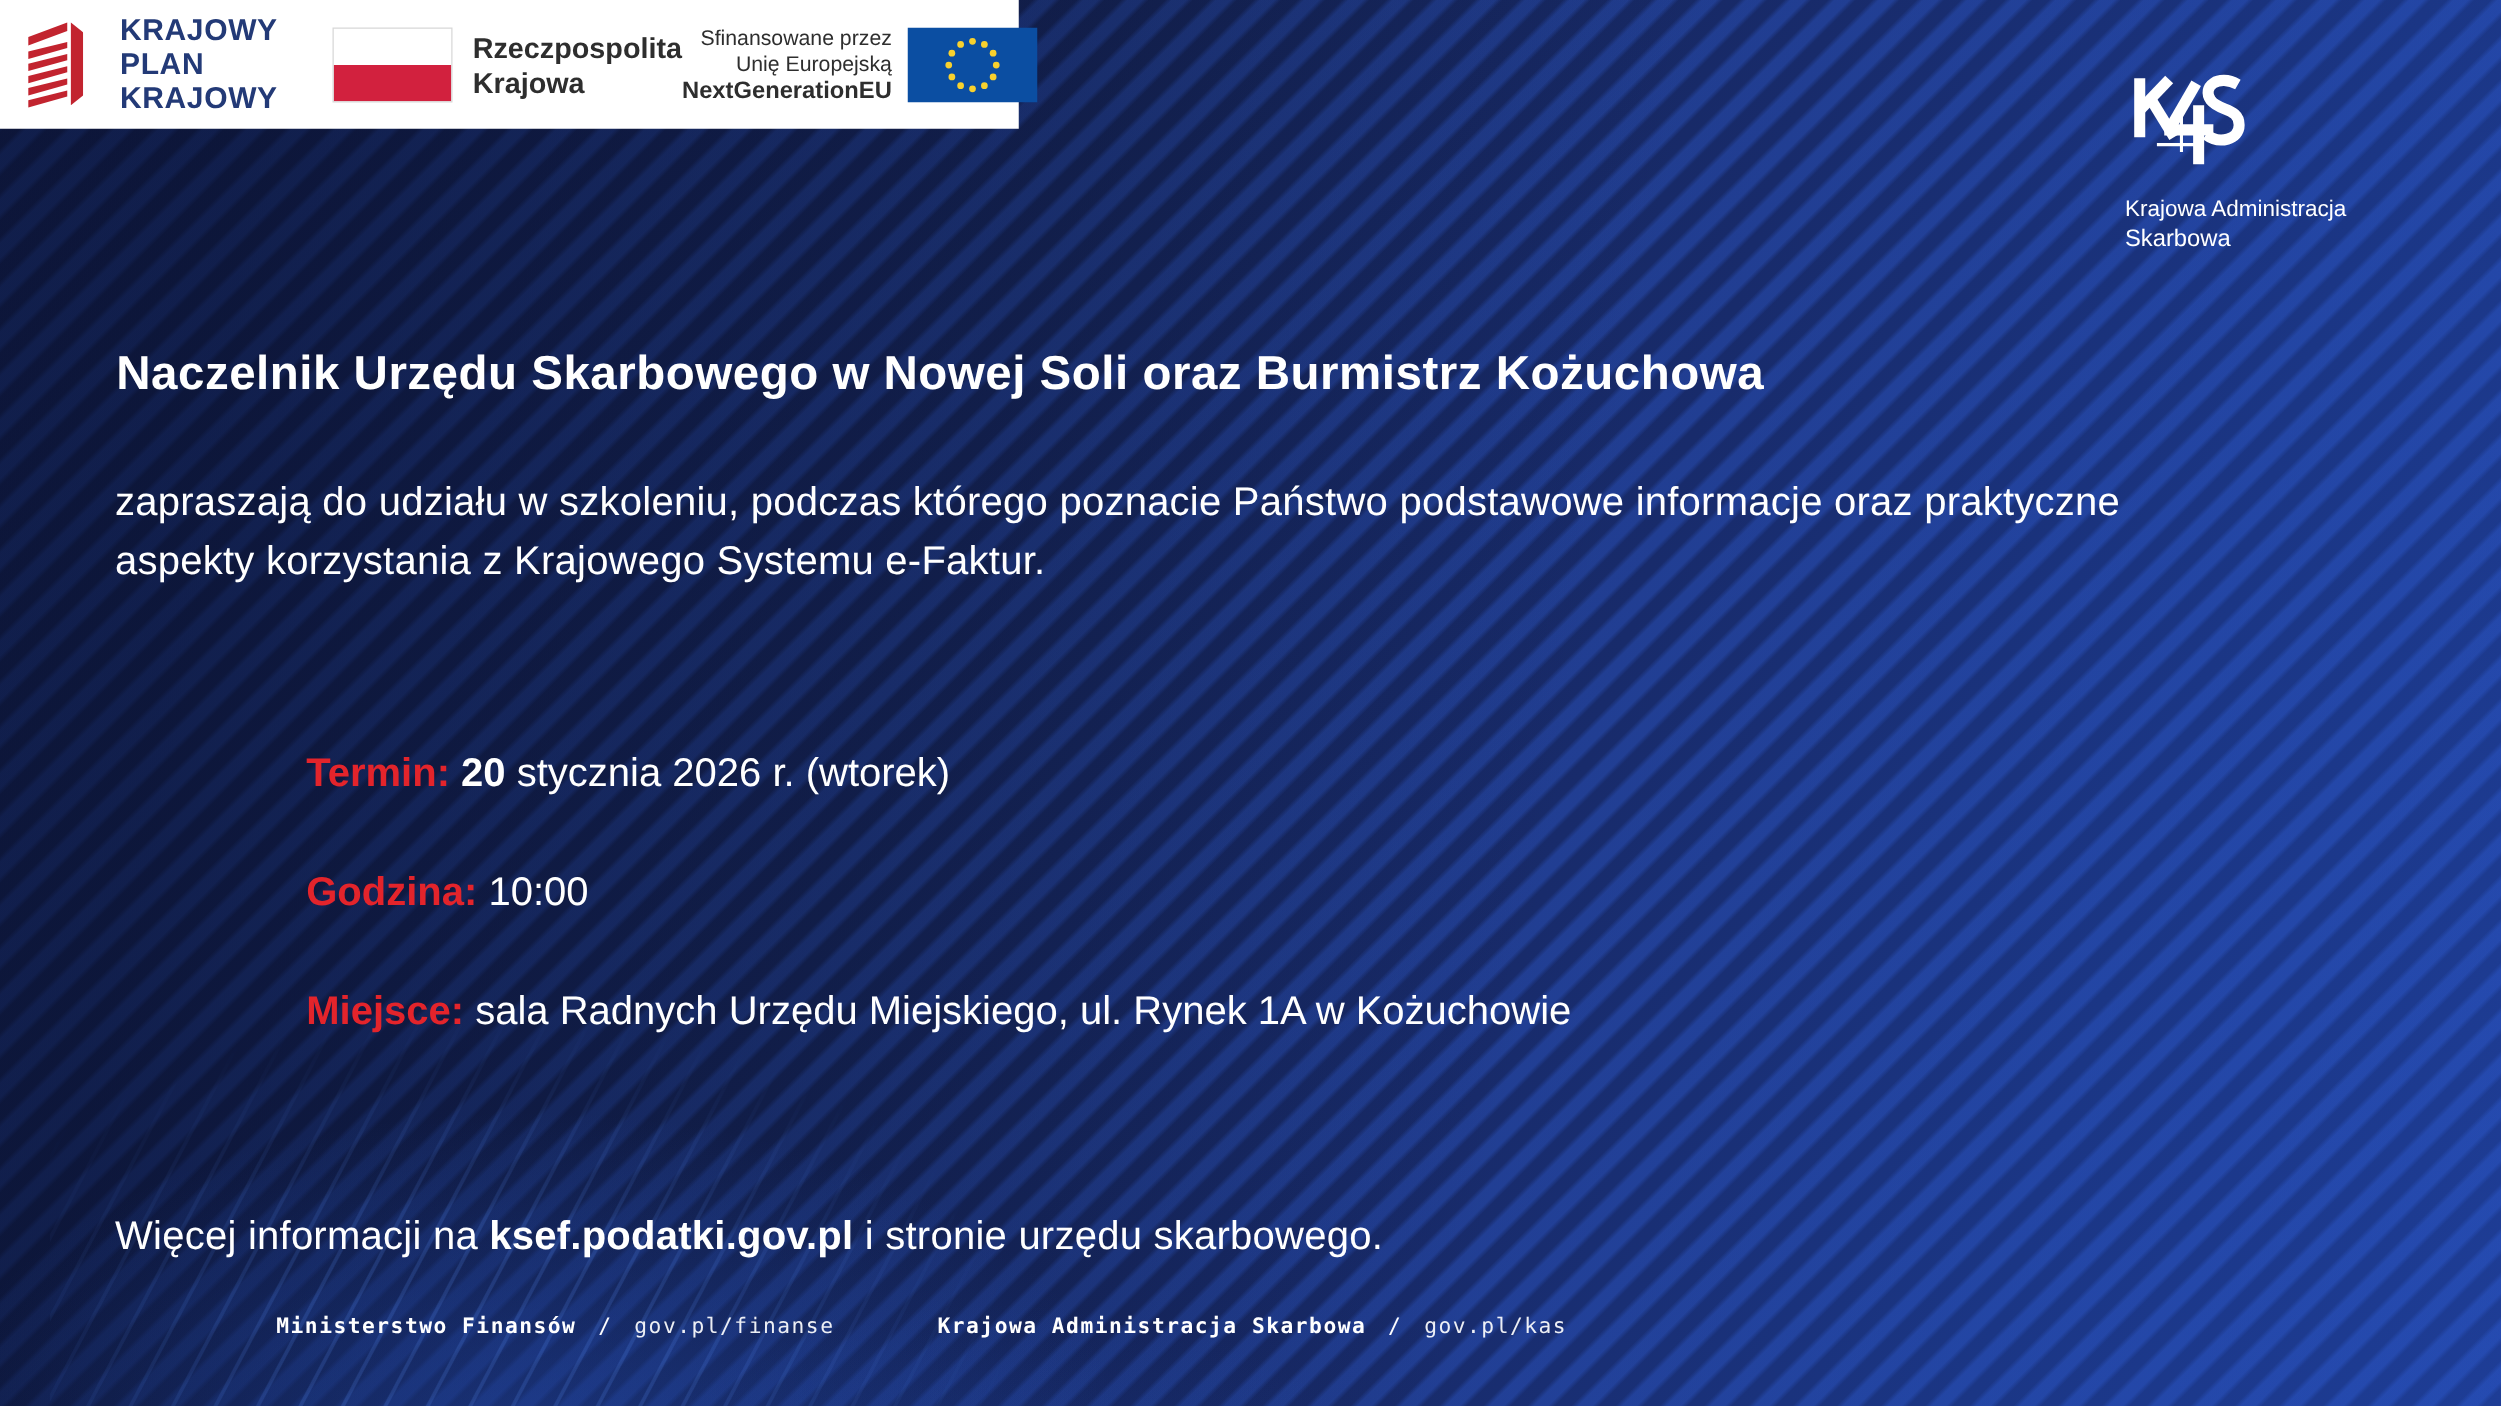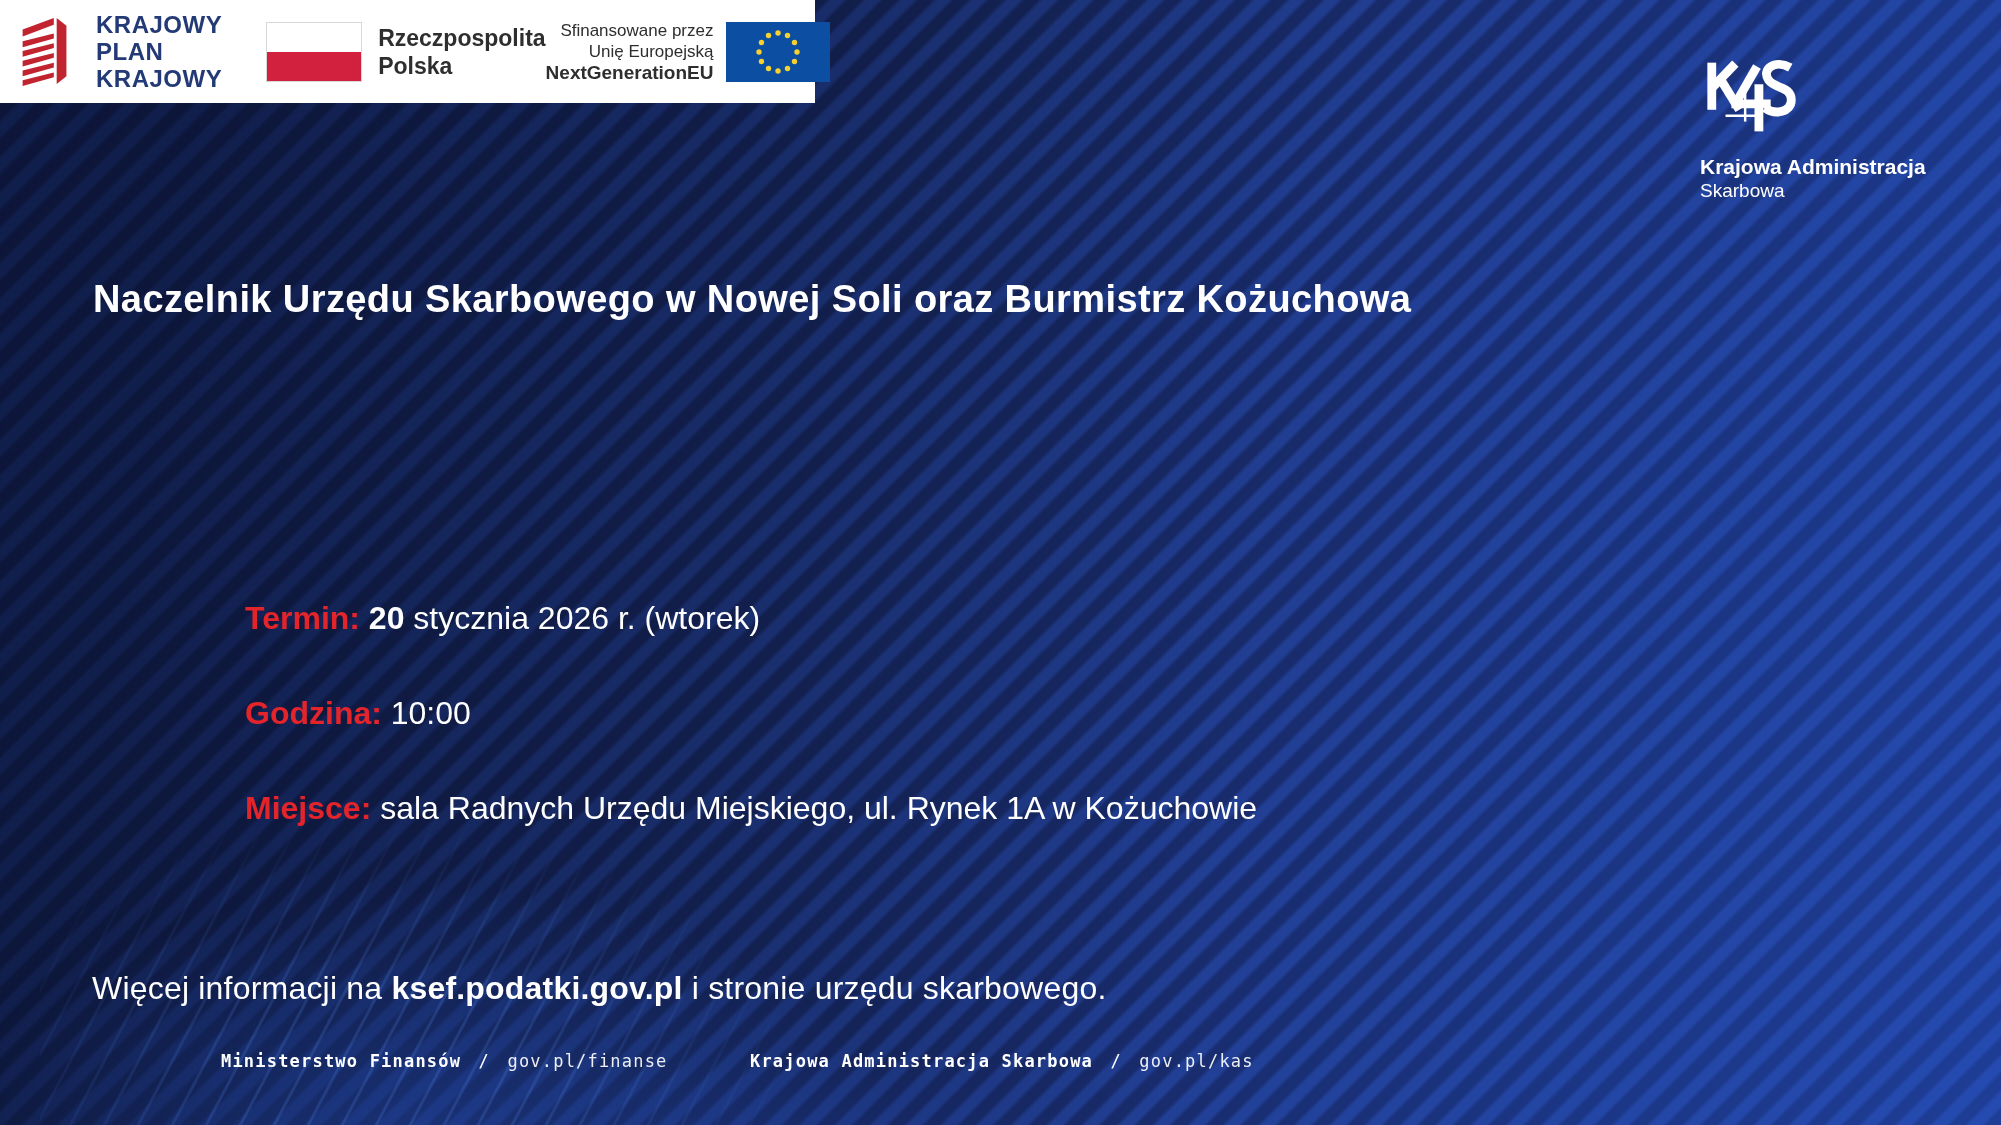--- a/index.html
+++ b/index.html
@@ -59,21 +59,21 @@
   .eu-flag { margin:0 24px 0 13px; flex:0 0 auto; }
 
   
   .mf-logo { position:absolute; left:1388px; top:68px; }
   .mf-name { font-size:40px; line-height:48px; font-weight:400; color:#fff; letter-spacing:.3px; }
   .mf-bar {
     margin-top:13px; width:230px; height:16px;
     background:linear-gradient(to bottom, #ffffff 0 50%, #dd3545 50% 100%);
   }
   .kas-logo { position:absolute; left:1700px; top:58px; }
-  .kas-text1 { margin-top:12px; font-size:21px; font-weight:700; line-height:25px; }
+  .kas-text1 { margin-top:12px; font-size:18px; font-weight:400; line-height:25px; }
   .kas-text2 { font-size:19px; font-weight:400; line-height:23px; }
 
   
   .title {
     position:absolute; left:93px; top:278px;
     font-size:38px; font-weight:700; letter-spacing:.4px; white-space:nowrap;
   }
   .intro {
     position:absolute; left:92px; top:378px;
     font-size:32px; line-height:47px; font-weight:400; letter-spacing:.2px;
@@ -121,21 +121,21 @@
       </g>
     </svg>
     <div class="kpo-text">
       <div>KRAJOWY</div>
       <div>PLAN</div>
       <div>KRAJOWY</div>
     </div>
     <div class="pl-flag"></div>
     <div class="pl-text">
       <div>Rzeczpospolita</div>
-      <div>Polska</div>
+      <div>Krajowa</div>
     </div>
     <div class="eu-text">
       <div>Sfinansowane przez</div>
       <div>Unię Europejską</div>
       <div class="eu-bold">NextGenerationEU</div>
     </div>
     <svg class="eu-flag" width="104" height="60" viewBox="0 0 104 60" aria-hidden="true">
       <rect width="104" height="60" fill="#0b4ea2"></rect>
       <g fill="#f8d12e">
         <circle cx="52" cy="11" r="2.7"></circle>
@@ -170,20 +170,24 @@
         <path d="M26,58 L64,58"></path>
         <path d="M46,34 L46,64"></path>
       </g>
     </svg>
     <div class="kas-text1">Krajowa Administracja</div>
     <div class="kas-text2">Skarbowa</div>
   </div>
 
   <h1 class="title">Naczelnik Urzędu Skarbowego w Nowej Soli oraz Burmistrz Kożuchowa</h1>
 
+  <p class="intro">
+    <span>zapraszają do udziału w szkoleniu, podczas którego poznacie Państwo podstawowe informacje oraz praktyczne</span>
+    <span>aspekty korzystania z Krajowego Systemu e-Faktur.</span>
+  </p>
 
   <div class="details">
     <div class="detail-row">
       <span class="detail-label">Termin:</span>
       <span class="detail-bold">20</span>
       <span class="detail-rest">stycznia 2026 r. (wtorek)</span>
     </div>
     <div class="detail-row">
       <span class="detail-label">Godzina:</span>
       

